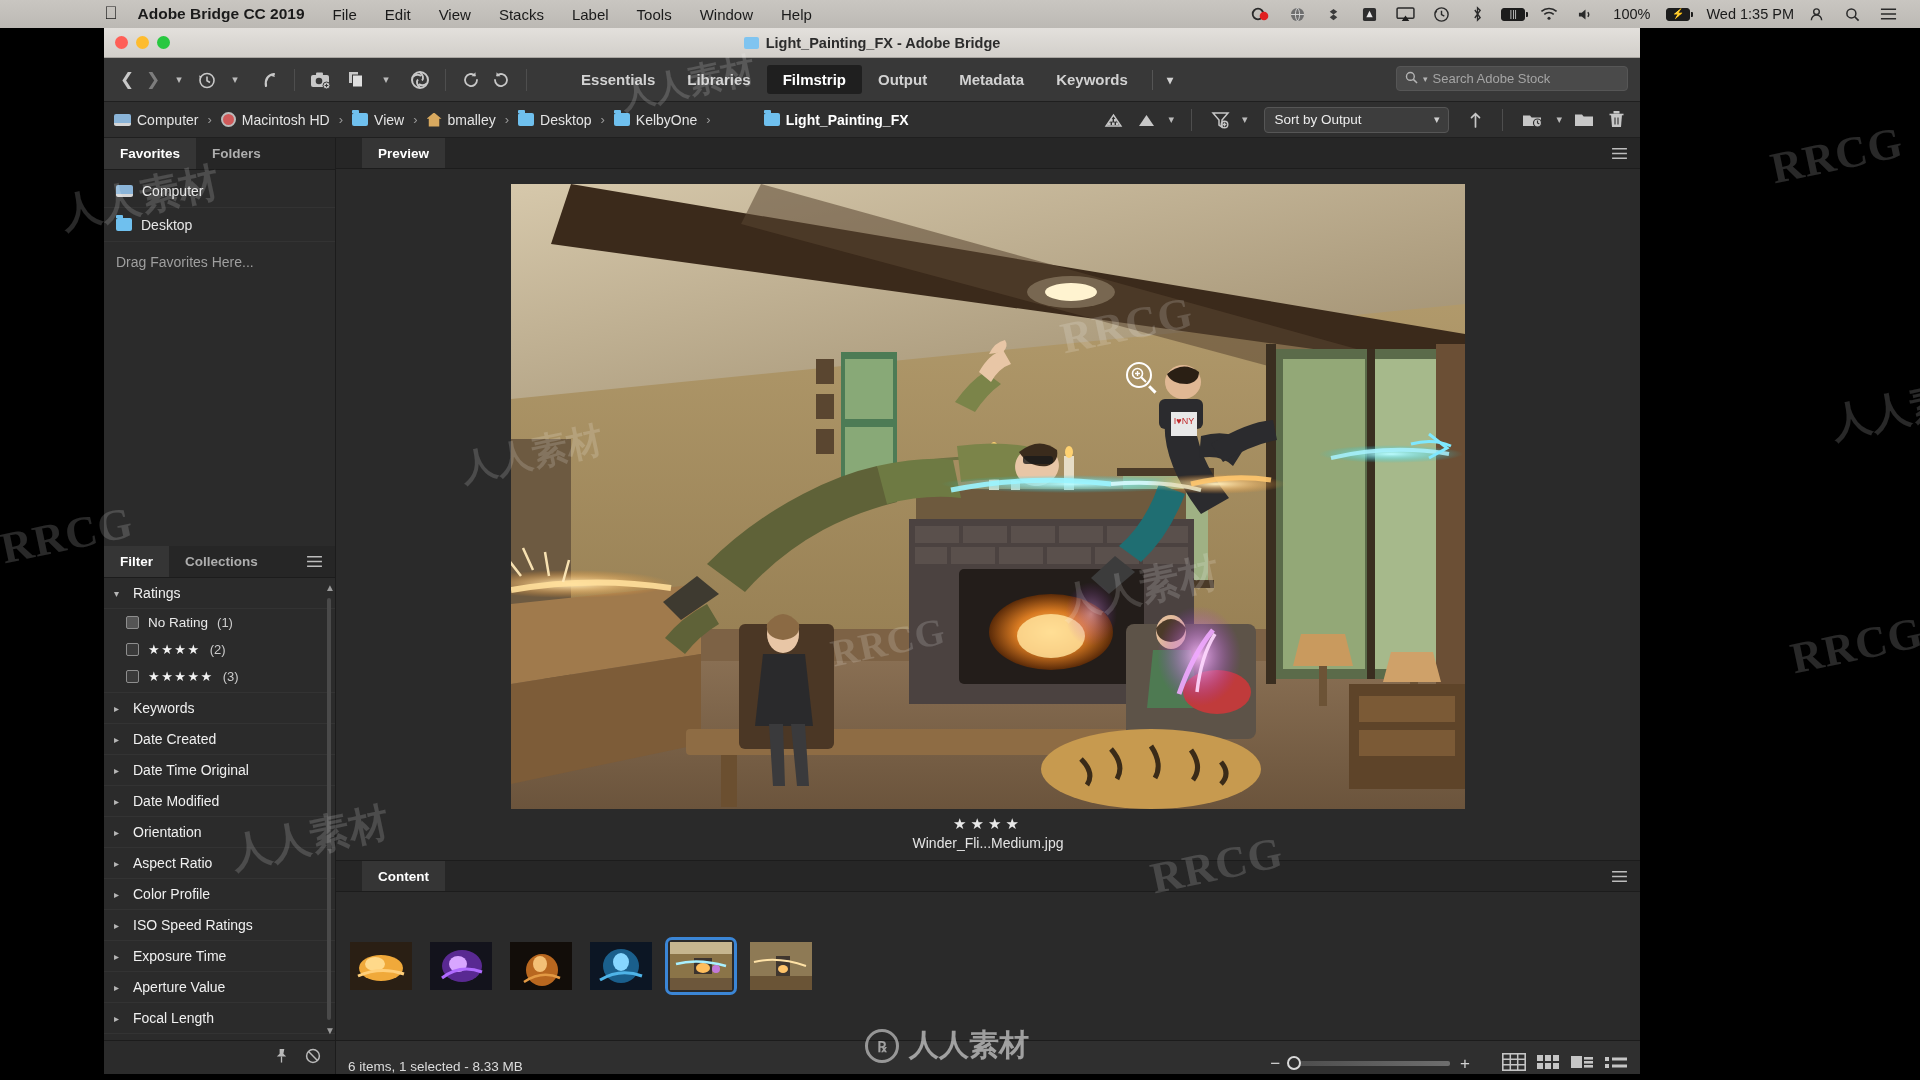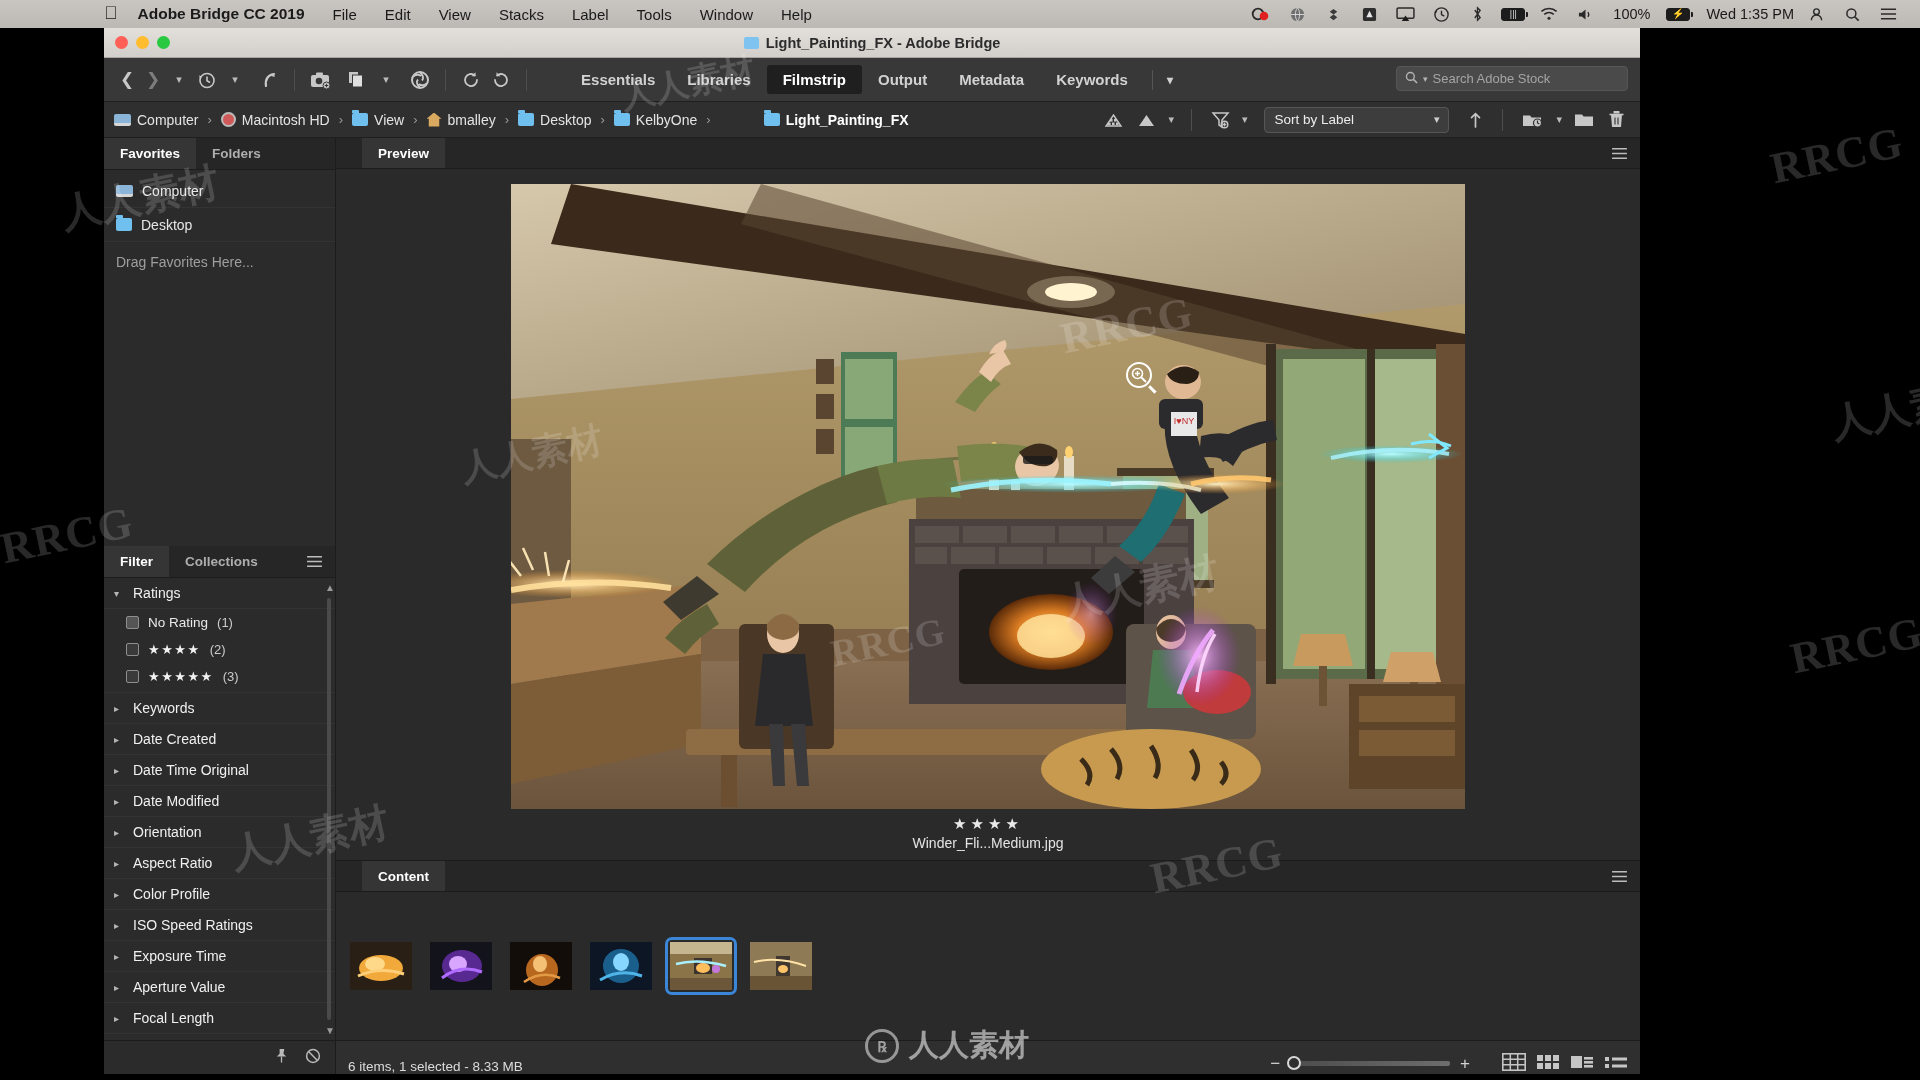--- a/index.html
+++ b/index.html
@@ -443,21 +443,21 @@
         <div class="tb-sep"></div>
         <div class="pb-btn">
           <svg width="19" height="18" viewBox="0 0 19 18">
               <path d="M2 2h15l-6 7v7l-3-2V9z" fill="none" stroke="#c7c7c7" stroke-width="1.5"></path>
               <circle cx="13.5" cy="13.5" r="3.3" fill="none" stroke="#c7c7c7" stroke-width="1.4"></circle>
               <path d="M13.5 11.6v3.8M11.6 13.5h3.8" stroke="#c7c7c7" stroke-width="1.3"></path>
             </svg>
         </div>
         <span class="tb-chev">▾</span>
         <div class="sortsel">
-          <span>Sort by Label</span>
+          <span>Sort by Output</span>
           <span class="cv">▾</span>
         </div>
         <div class="pb-btn">
           <svg width="15" height="18" viewBox="0 0 15 18">
               <path d="M7.5 16V3M3.5 6.7L7.5 2.6l4 4.1" stroke="#c7c7c7" stroke-width="1.7" fill="none" stroke-linecap="round"></path>
             </svg>
         </div>
         <div class="tb-sep"></div>
         <div class="pb-btn">
           <svg width="22" height="18" viewBox="0 0 22 18">

